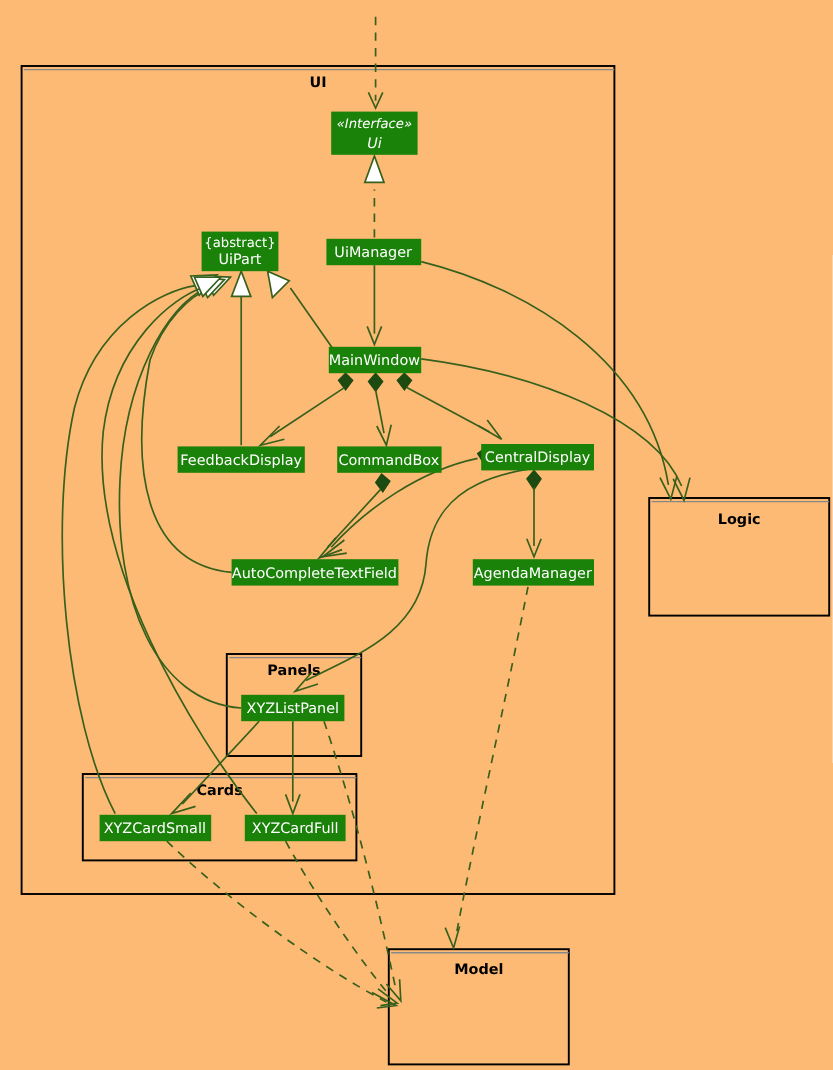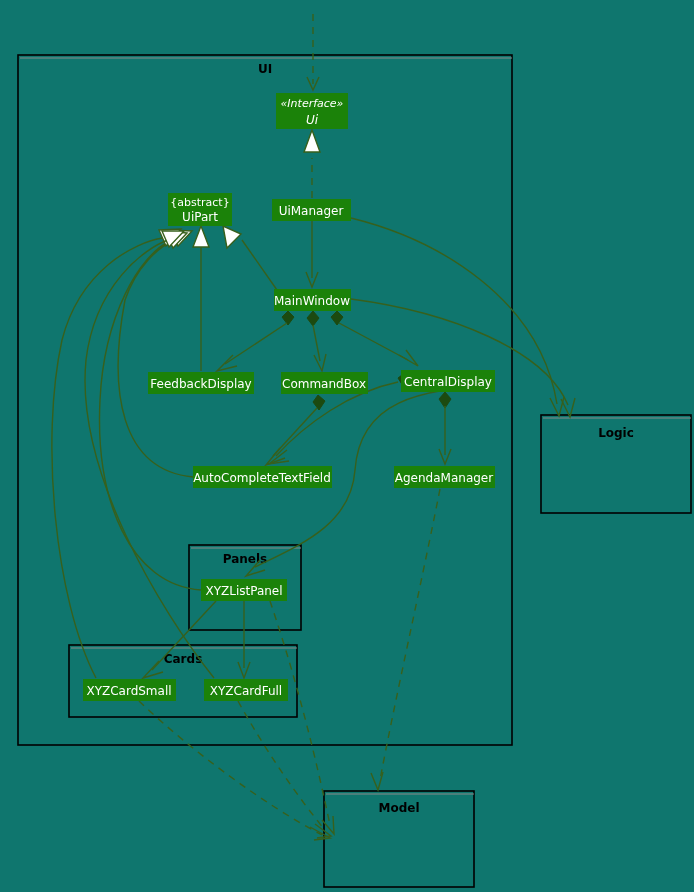--- a/index.html
+++ b/index.html
@@ -4,21 +4,21 @@
 <style>
   html, body {
     margin: 0;
     padding: 0;
     background: #ffffff;
   }
   #diagram-root {
     position: relative;
     width: 694px;
     height: 892px;
-    background: #0f766e;
+    background: #fdba74;
     font-family: "DejaVu Sans", sans-serif;
     overflow: hidden;
   }
   svg#uml-canvas {
     position: absolute;
     top: 0;
     left: 0;
     width: 694px;
     height: 892px;
   }

